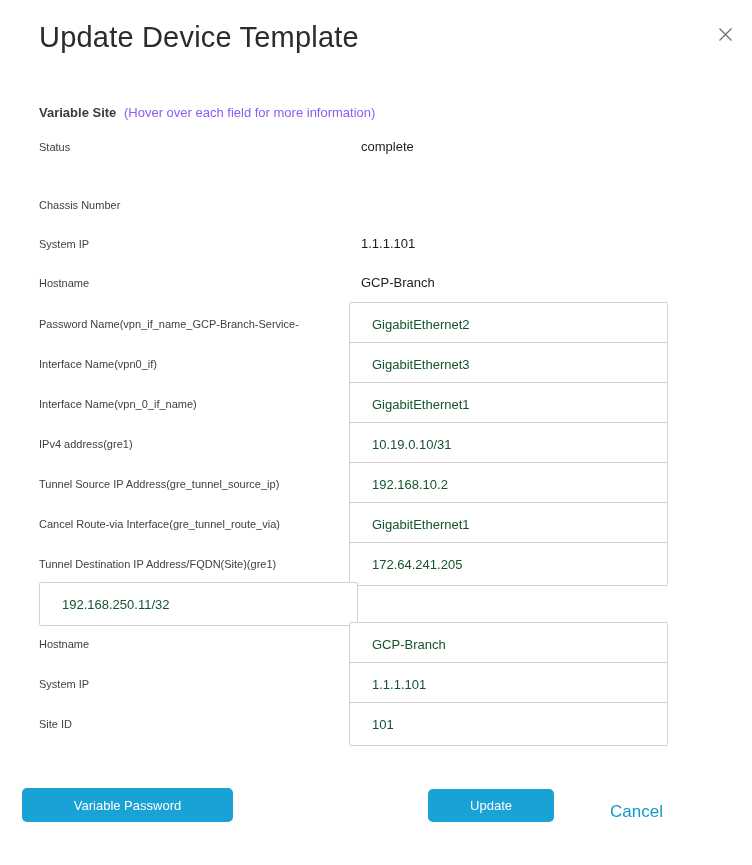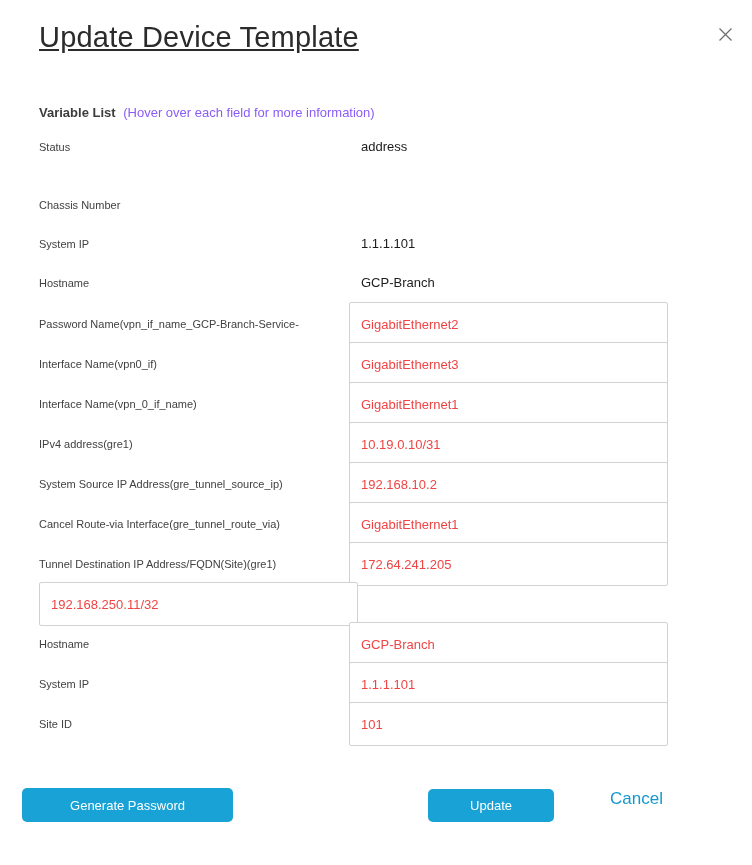--- a/index.html
+++ b/index.html
@@ -16,21 +16,20 @@
     position: absolute; top: 6px; right: 19px;
     width: 16px; height: 16px; cursor: pointer;
     display: flex; align-items: center; justify-content: center;
   }
 
   h1.title {
     margin: 20px 0 0 39px;
     font-size: 29px; line-height: 34px;
     font-weight: 300; color: #2b2b2b;
     letter-spacing: 0.2px;
-    text-decoration: underline;
   }
 
   .section-head { margin: 50px 0 0 39px; height: 17px; font-size: 13px; line-height: 17px; }
   .section-heading { font-weight: bold; color: #3c3c3c; }
   .section-hint { color: #8b5cf6; margin-left: 4px; }
 
   .rows-static { margin-top: 6px; }
   .rows-static .row {
     display: flex; align-items: center;
     height: 39px; padding-left: 39px; padding-right: 84px;
@@ -50,68 +49,68 @@
     white-space: nowrap; overflow: hidden;
   }
   .field-value {
     font-size: 13px; color: #1c1c1c;
     padding-left: 12px;
   }
   .field-input {
     width: 319px; height: 44px;
     border: 1px solid #d2d2d2; border-radius: 2px;
     background: #fff;
-    padding: 0 11px;
+    padding: 0 22px;
     font-family: "Liberation Sans", "DejaVu Sans", sans-serif;
-    font-size: 13px; color: #ef4444;
+    font-size: 13px; color: #14532d;
     outline: none;
   }
 
   .footer {
     margin-top: 50px;
     display: flex; align-items: center;
     padding-left: 22px;
   }
   .btn {
     border: none; border-radius: 5px;
     color: #ffffff; font-size: 13px;
     font-family: "Liberation Sans", "DejaVu Sans", sans-serif;
     cursor: pointer;
   }
   .btn-generate { width: 211px; height: 34px; }
   .btn-update { width: 126px; height: 33px; }
-  .footer-right { margin-left: auto; margin-right: 89px; display: flex; align-items: flex-start; }
+  .footer-right { margin-left: auto; margin-right: 89px; display: flex; align-items: flex-end; }
   .cancel-link {
     margin-left: 56px;
     font-size: 17px; cursor: pointer; text-decoration: none;
   }
 </style>
 </head>
 <body>
 
 <div class="modal">
 
   <div class="close-btn">
     <svg width="15" height="15" viewBox="0 0 15 15">
       <line x1="1.5" y1="1.5" x2="13.5" y2="13.5" stroke="#6f6f6f" stroke-width="1.2"></line>
       <line x1="13.5" y1="1.5" x2="1.5" y2="13.5" stroke="#6f6f6f" stroke-width="1.2"></line>
     </svg>
   </div>
 
   <h1 class="title">Update Device Template</h1>
 
   <div class="section-head">
-    <span class="section-heading">Variable List</span>
+    <span class="section-heading">Variable Site</span>
     <span class="section-hint">(Hover over each field for more information)</span>
   </div>
 
   <div class="rows-static" id="static-rows">
       <div class="row">
     <span class="field-label">Status</span>
-    <span class="field-value">address</span>
+    <span class="field-value">complete</span>
   </div>
       <div class="row">
     <span class="field-label">Chassis Number</span>
     <span class="field-value"></span>
   </div>
       <div class="row">
     <span class="field-label">System IP</span>
     <span class="field-value">1.1.1.101</span>
   </div>
       <div class="row">
@@ -131,21 +130,21 @@
   </div>
       <div class="row">
     <span class="field-label">Interface Name(vpn_0_if_name)</span>
     <input class="field-input" type="text" value="GigabitEthernet1" style="">
   </div>
       <div class="row">
     <span class="field-label">IPv4 address(gre1)</span>
     <input class="field-input" type="text" value="10.19.0.10/31" style="">
   </div>
       <div class="row">
-    <span class="field-label">System Source IP Address(gre_tunnel_source_ip)</span>
+    <span class="field-label">Tunnel Source IP Address(gre_tunnel_source_ip)</span>
     <input class="field-input" type="text" value="192.168.10.2" style="">
   </div>
       <div class="row">
     <span class="field-label">Cancel Route-via Interface(gre_tunnel_route_via)</span>
     <input class="field-input" type="text" value="GigabitEthernet1" style="">
   </div>
       <div class="row">
     <span class="field-label">Tunnel Destination IP Address/FQDN(Site)(gre1)</span>
     <input class="field-input" type="text" value="172.64.241.205" style="">
   </div>
@@ -160,20 +159,20 @@
     <span class="field-label">System IP</span>
     <input class="field-input" type="text" value="1.1.1.101" style="">
   </div>
       <div class="row">
     <span class="field-label">Site ID</span>
     <input class="field-input" type="text" value="101" style="">
   </div>
     </div>
 
   <div class="footer">
-    <button class="btn btn-generate" style="background: rgb(24, 162, 214);">Generate Password</button>
+    <button class="btn btn-generate" style="background: rgb(24, 162, 214);">Variable Password</button>
     <div class="footer-right">
       <button class="btn btn-update" style="background: rgb(24, 162, 214);">Update</button>
       <a class="cancel-link" style="color: rgb(20, 152, 203);">Cancel</a>
     </div>
   </div>
 
 </div>
 
 </body></html>

